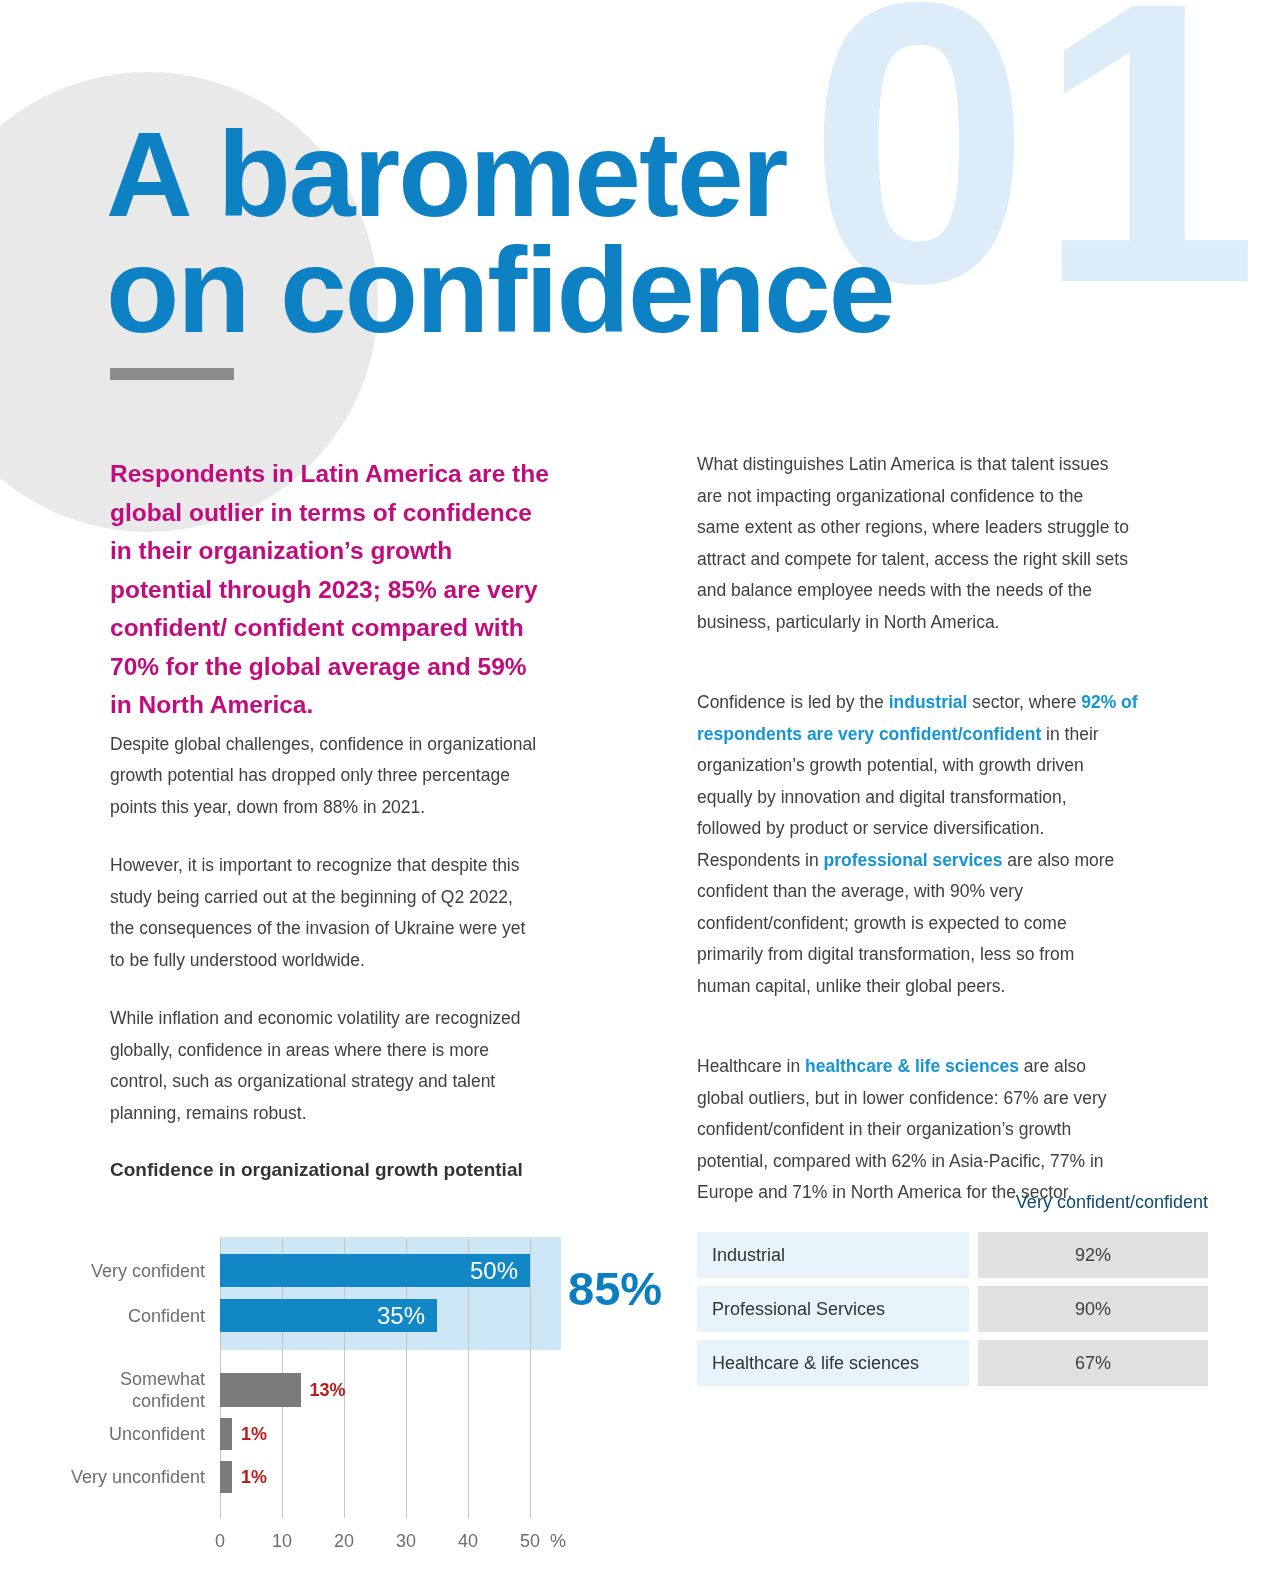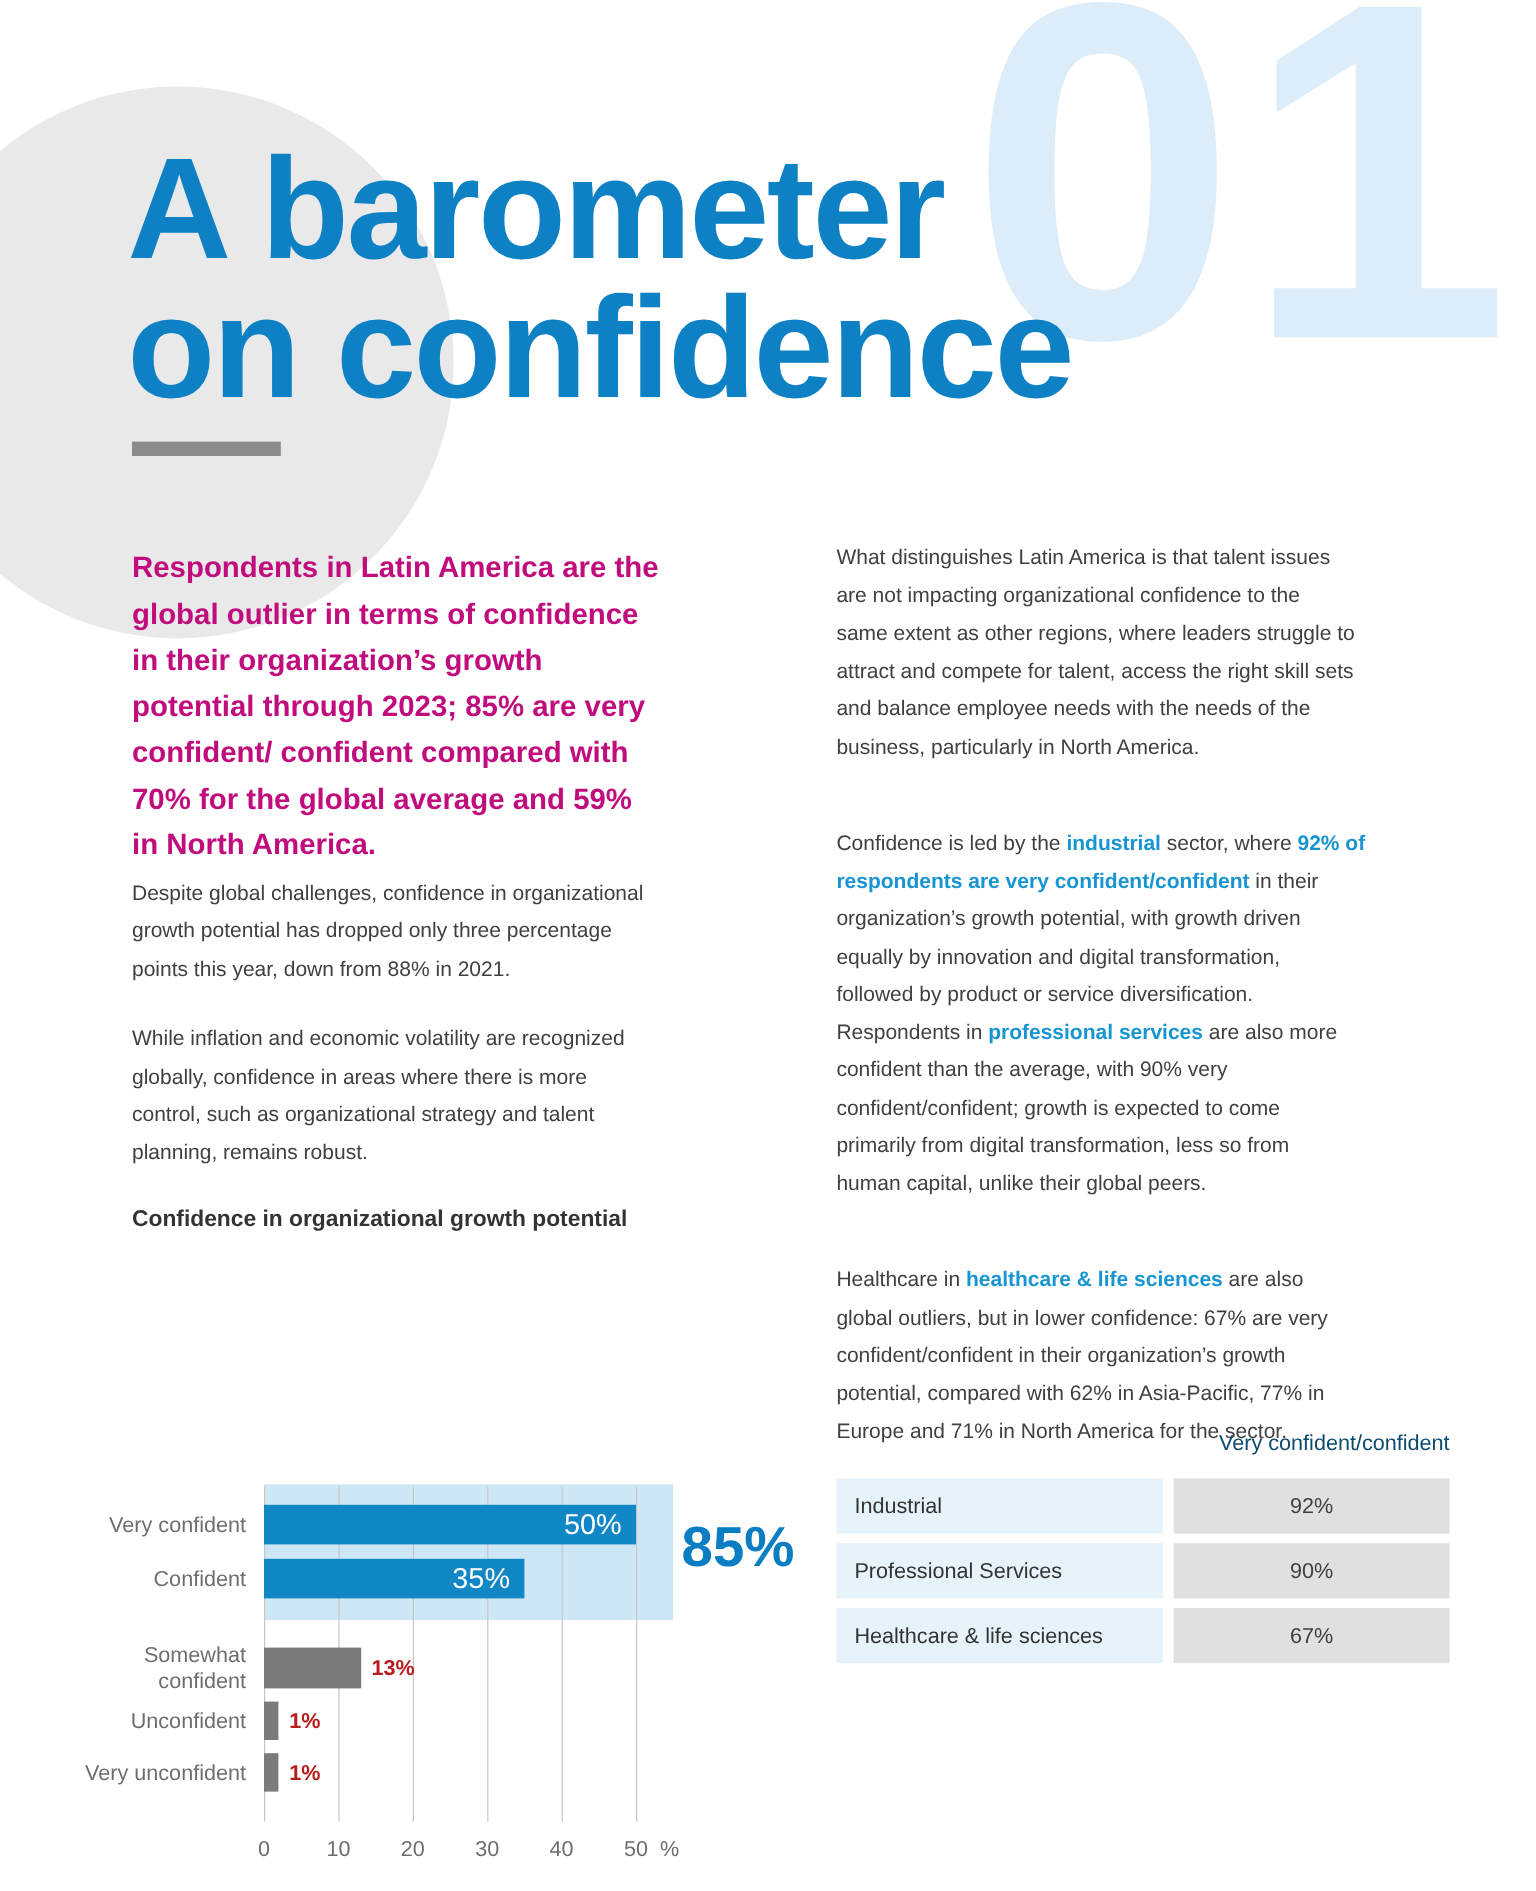--- a/index.html
+++ b/index.html
@@ -68,20 +68,24 @@
     <p class="lead">Respondents in Latin America are the
 global outlier in terms of confidence
 in their organization’s growth
 potential through 2023; 85% are very
 confident/ confident compared with
 70% for the global average and 59%
 in North America.</p>
     <p class="body-p">Despite global challenges, confidence in organizational
 growth potential has dropped only three percentage
 points this year, down from 88% in 2021.</p>
+    <p class="body-p">However, it is important to recognize that despite this
+study being carried out at the beginning of Q2 2022,
+the consequences of the invasion of Ukraine were yet
+to be fully understood worldwide.</p>
     <p class="body-p">While inflation and economic volatility are recognized
 globally, confidence in areas where there is more
 control, such as organizational strategy and talent
 planning, remains robust.</p>
     <h3 class="chart-heading">Confidence in organizational growth potential</h3>
   </div>
 
   <div class="col-right">
     <p class="body-p">What distinguishes Latin America is that talent issues
 are not impacting organizational confidence to the

